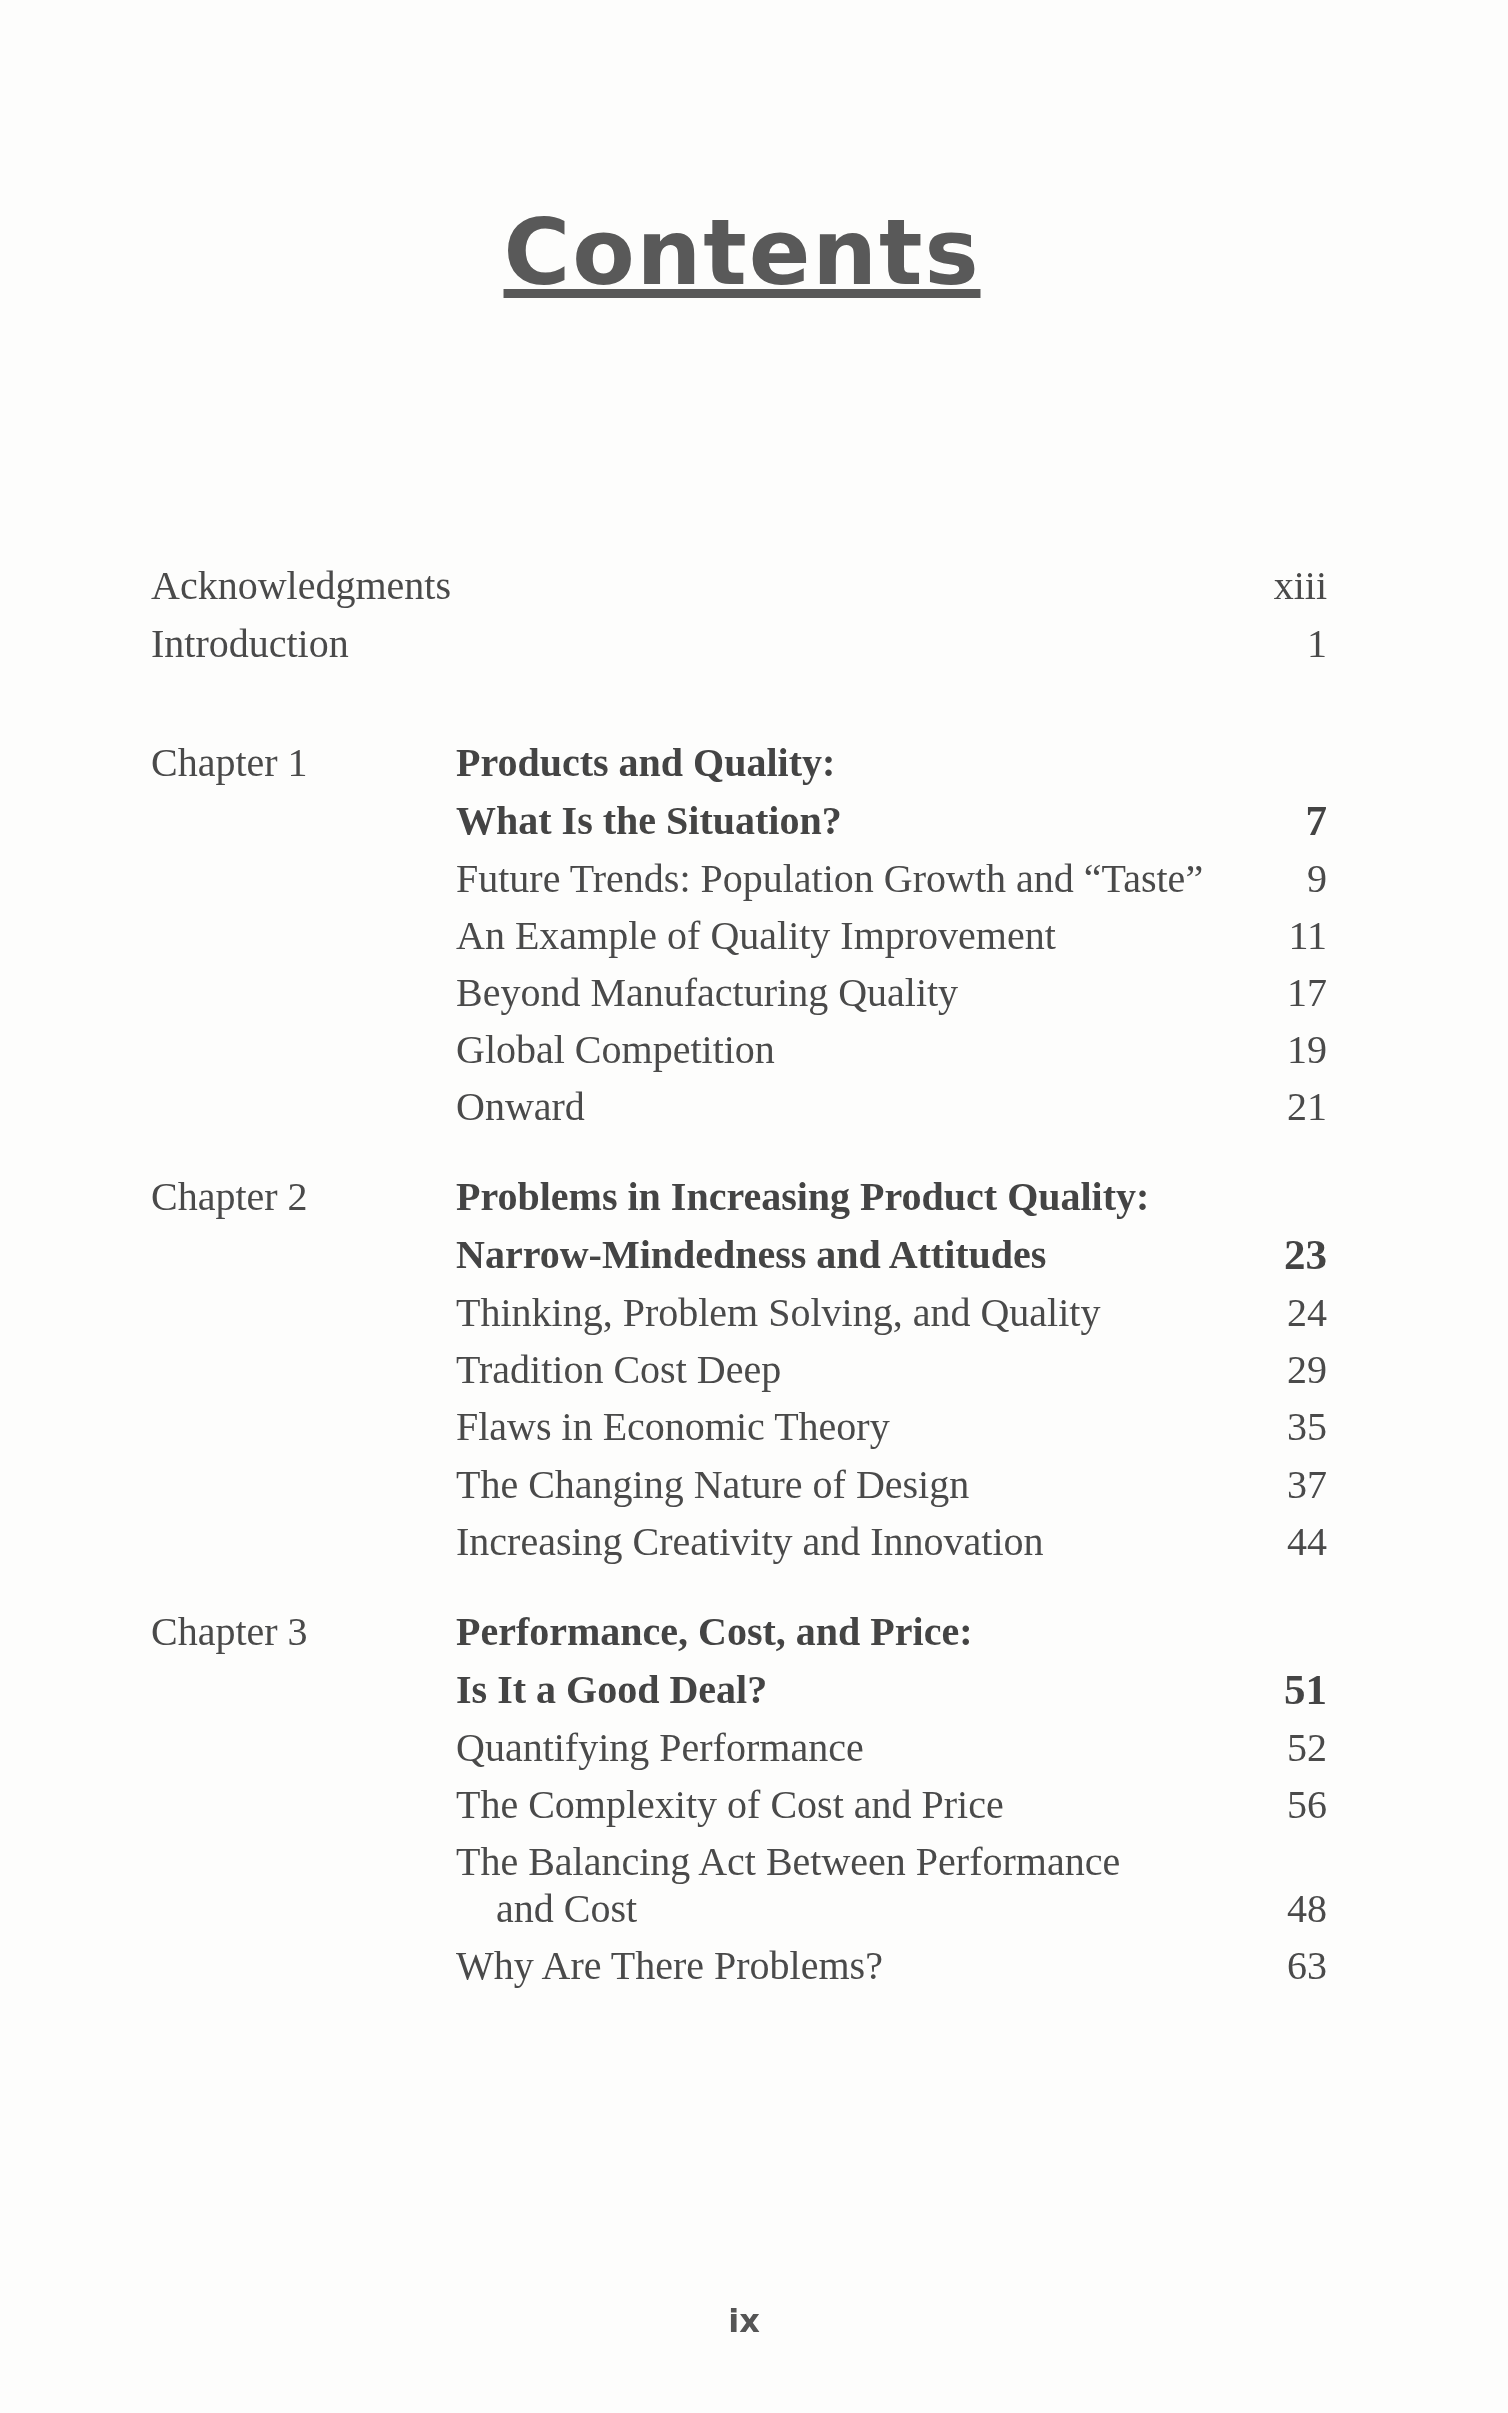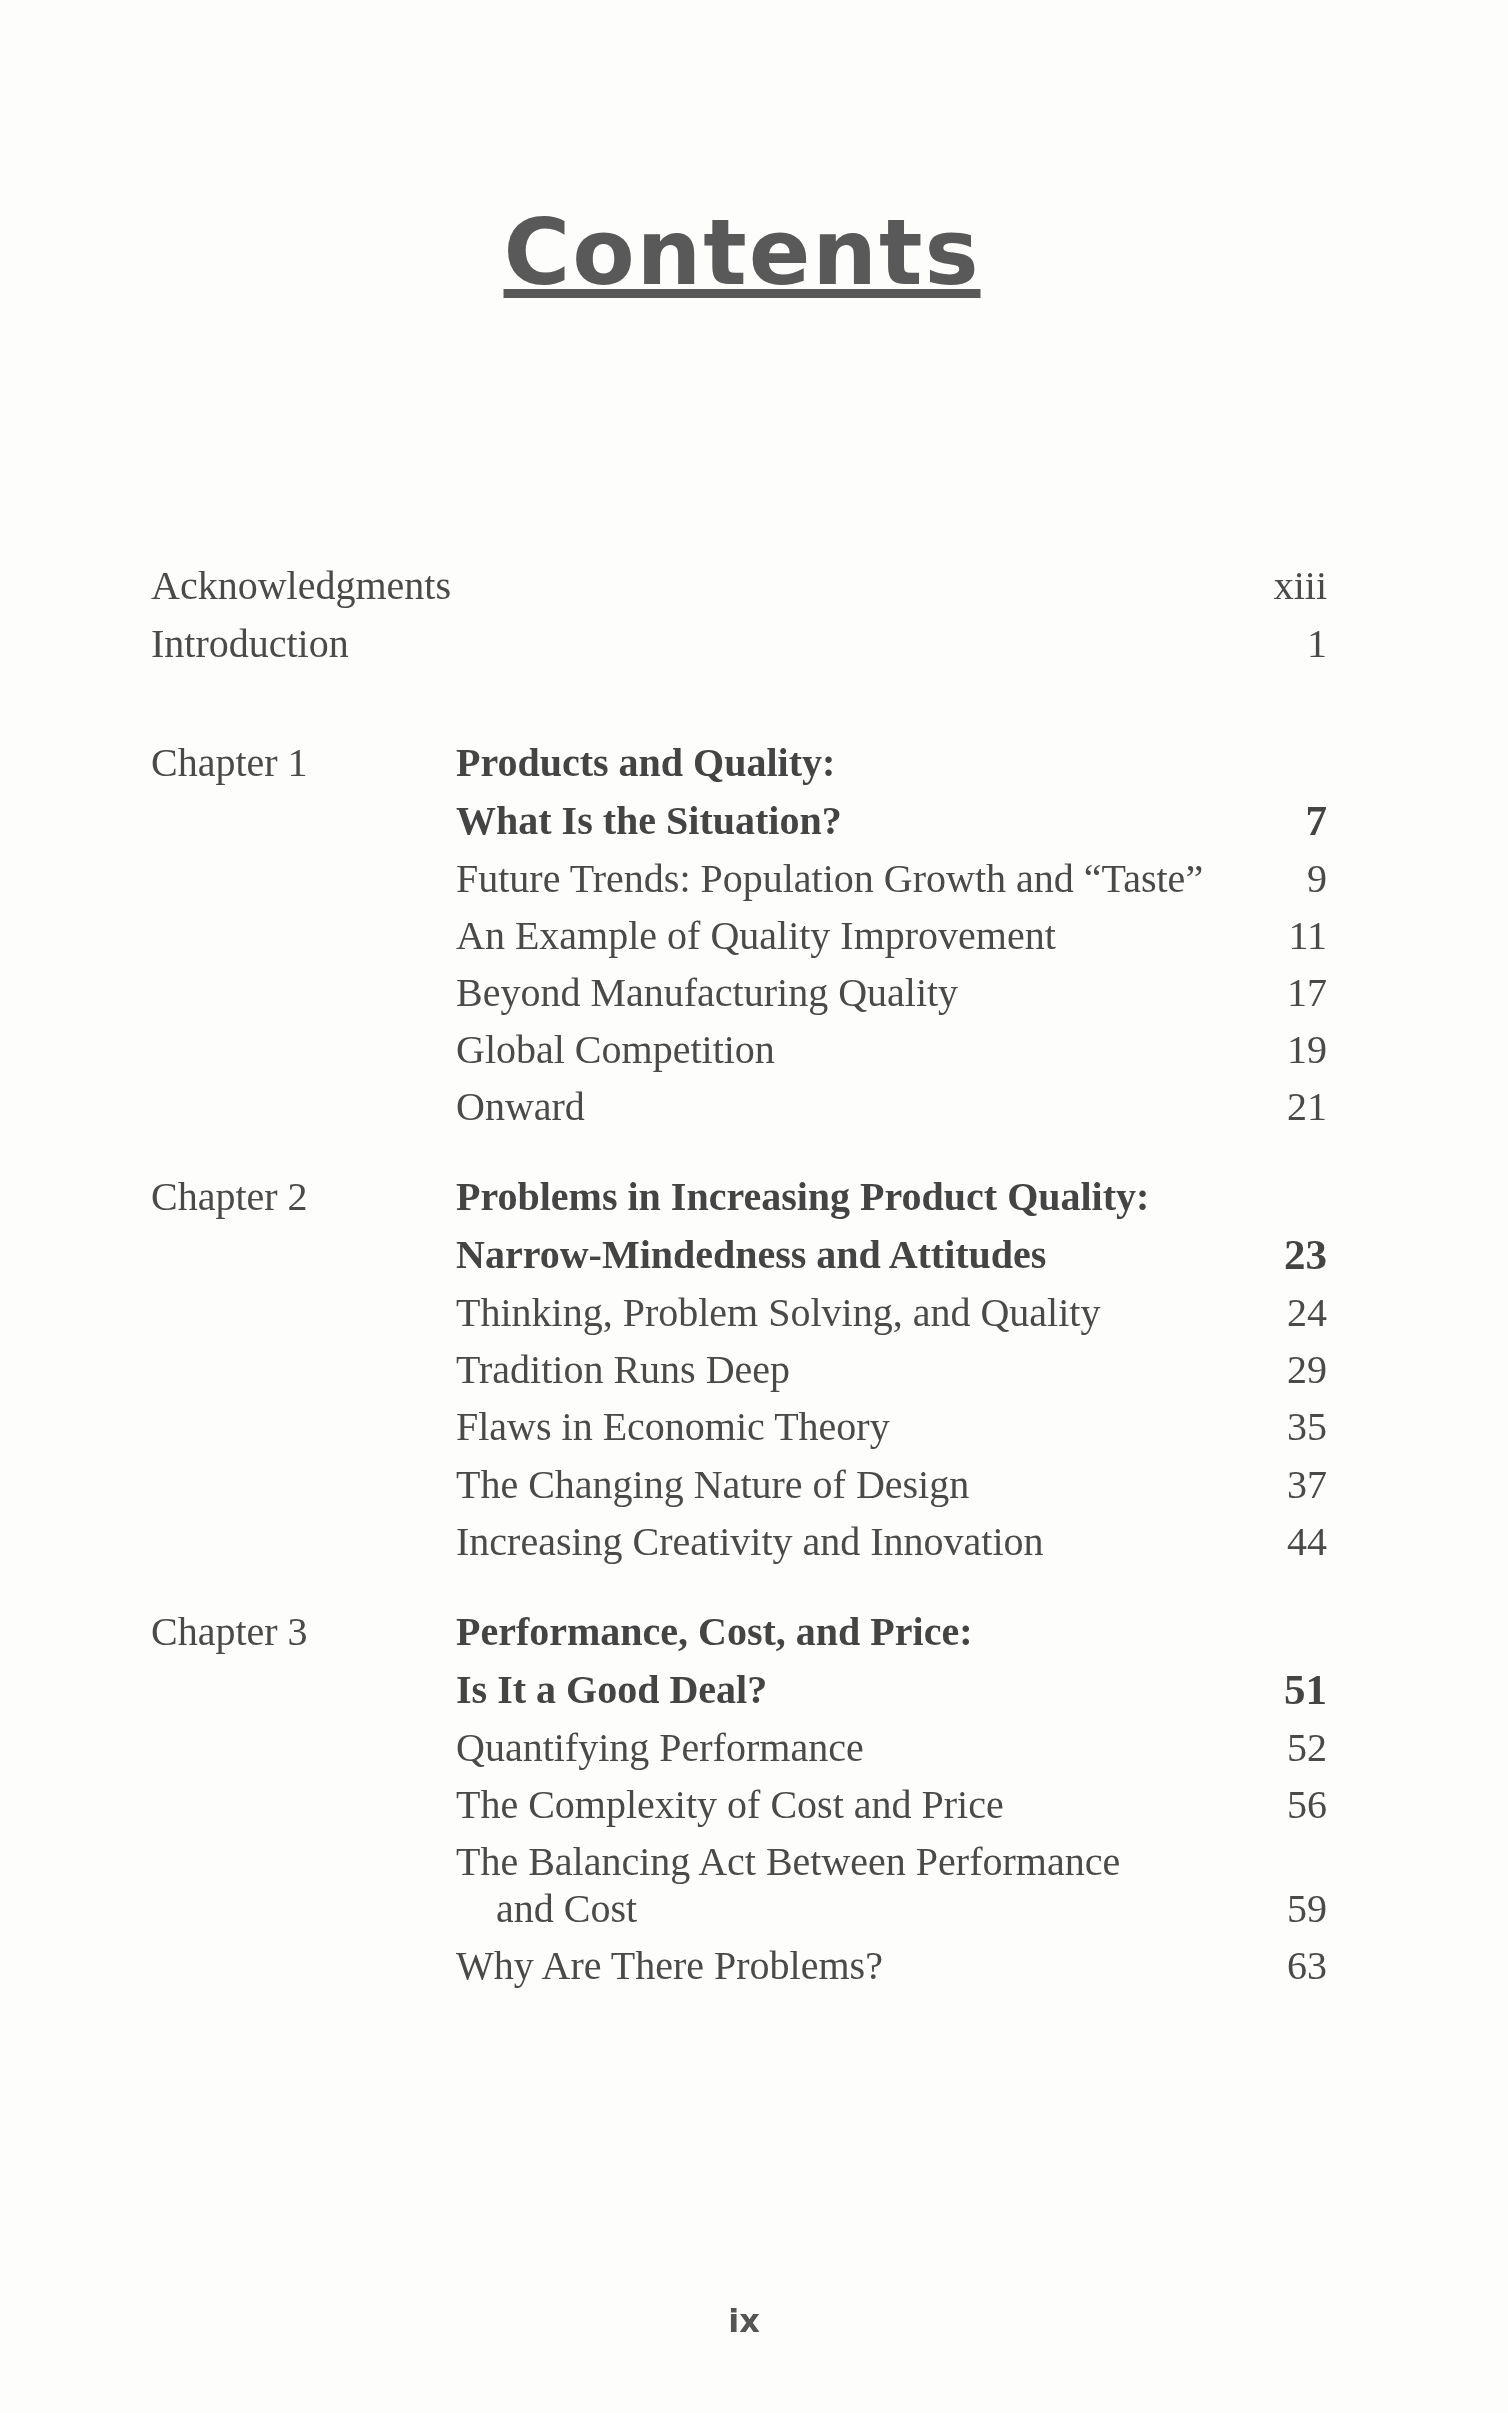--- a/index.html
+++ b/index.html
@@ -76,21 +76,21 @@
 </div>
 <div class="row" style="top:1229px">
   <span class="entry bold">Narrow-Mindedness and Attitudes</span>
   <span class="pg bold">23</span>
 </div>
 <div class="row" style="top:1287px">
   <span class="entry">Thinking, Problem Solving, and Quality</span>
   <span class="pg">24</span>
 </div>
 <div class="row" style="top:1344px">
-  <span class="entry">Tradition Runs Deep</span>
+  <span class="entry">Tradition Cost Deep</span>
   <span class="pg">29</span>
 </div>
 <div class="row" style="top:1401px">
   <span class="entry">Flaws in Economic Theory</span>
   <span class="pg">35</span>
 </div>
 <div class="row" style="top:1459px">
   <span class="entry">The Changing Nature of Design</span>
   <span class="pg">37</span>
 </div>
@@ -113,21 +113,21 @@
 </div>
 <div class="row" style="top:1779px">
   <span class="entry">The Complexity of Cost and Price</span>
   <span class="pg">56</span>
 </div>
 <div class="row" style="top:1836px">
   <span class="entry">The Balancing Act Between Performance</span>
 </div>
 <div class="row" style="top:1883px">
   <span class="entry indent">and Cost</span>
-  <span class="pg">59</span>
+  <span class="pg">48</span>
 </div>
 <div class="row" style="top:1940px">
   <span class="entry">Why Are There Problems?</span>
   <span class="pg">63</span>
 </div>
 
 <div class="folio">ix</div>
 
 
 </body></html>

